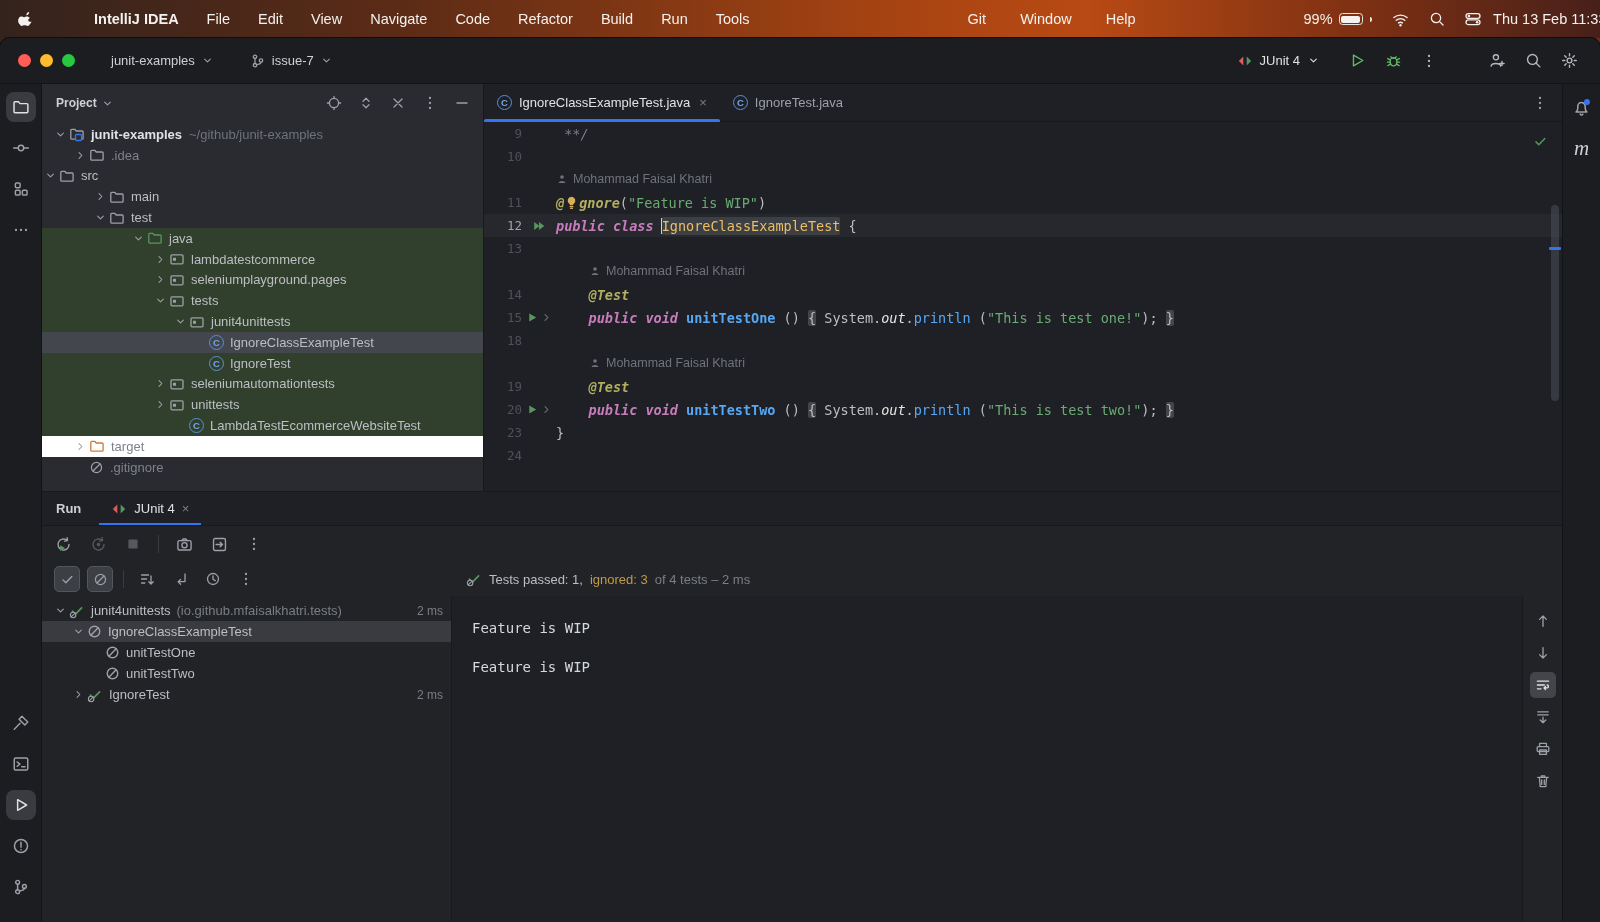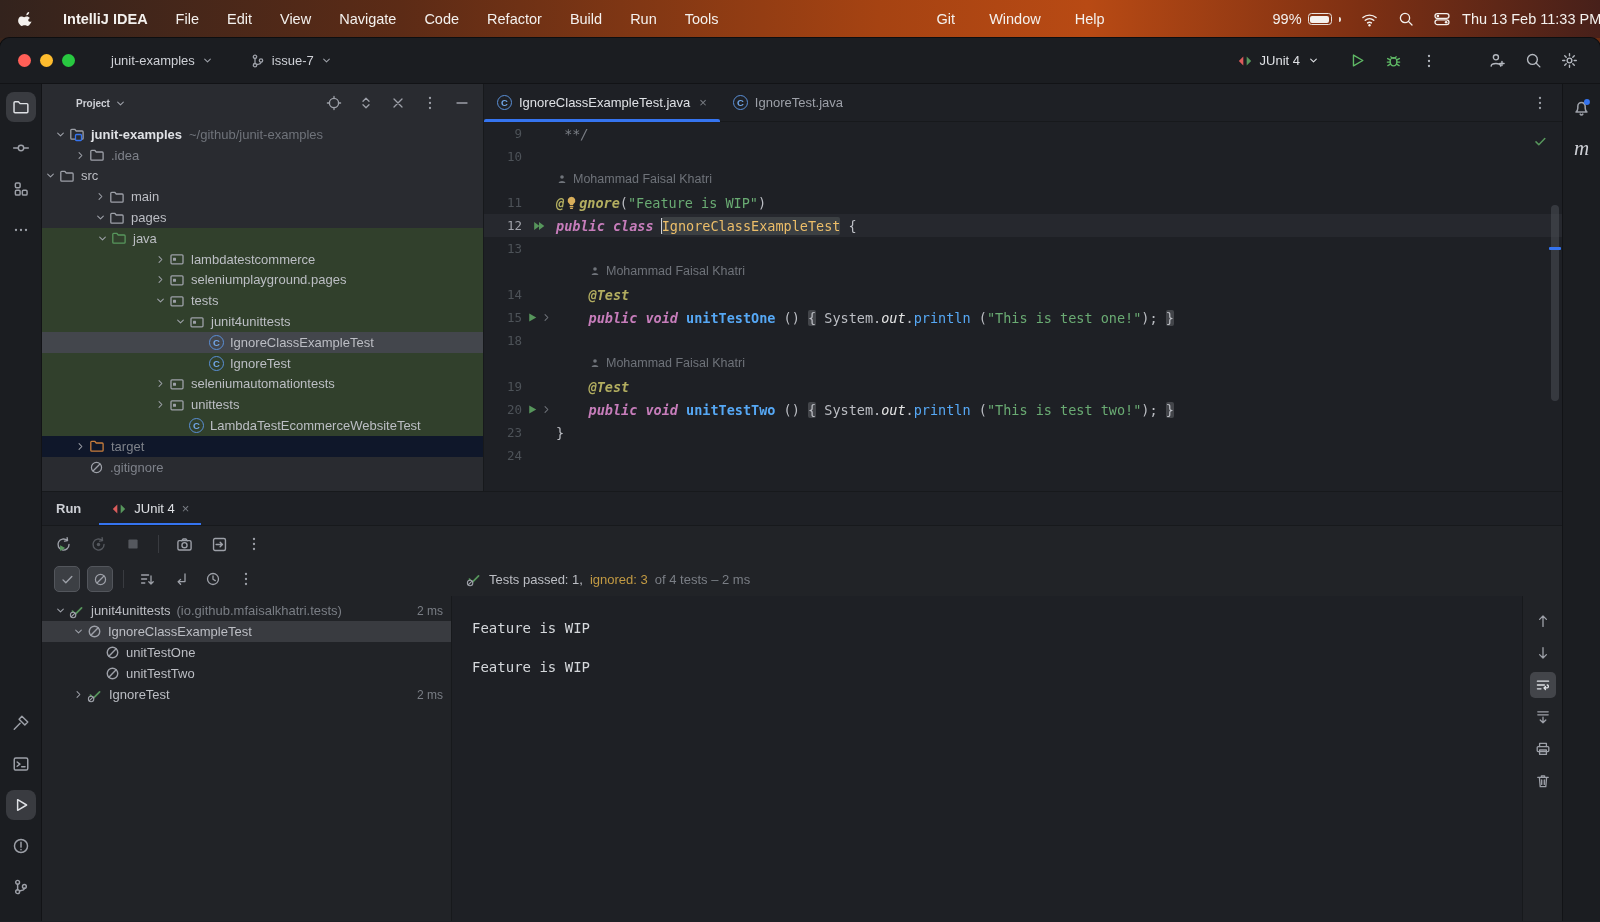--- a/index.html
+++ b/index.html
@@ -5,21 +5,21 @@
   * { margin:0; padding:0; box-sizing:border-box; }
   html,body { width:1600px; height:922px; overflow:hidden; }
   body { font-family:"Liberation Sans","DejaVu Sans",sans-serif; background:linear-gradient(110deg,#38241b,#6e3014 45%,#93390f 70%,#3a1d14); position:relative; }
 
   
   .menubar { position:absolute; top:0; left:0; width:1600px; height:38px;
     background:linear-gradient(90deg,#33231d 0%,#5c2b16 25%,#a64312 55%,#b84a14 68%,#7e3013 85%,#47201a 100%);
     display:flex; align-items:center; color:#f4f1ee; font-size:14.5px; }
   .mb-left { display:flex; align-items:center; gap:28px; margin-left:18px; }
   .mb-item { cursor:default; white-space:nowrap; }
-  .mb-item.app { font-weight:700; }
+  .mb-item.app { font-weight:700;margin-left:31px; }
   .mb-mid { display:flex; align-items:center; gap:34px; margin-left:218px; }
   .mb-status { display:flex; align-items:center; gap:20px; margin-left:168px; }
   .mb-time { margin-left:12px; font-size:14.5px; white-space:nowrap; }
   .batt { display:flex; align-items:center; gap:6px; }
   .batt-body { width:24px; height:12px; border:1.5px solid #e8e3df; border-radius:3.5px; position:relative; }
   .batt-body::after { content:""; position:absolute; inset:1.5px; background:#f4f1ee; border-radius:2px; }
   .batt-nub { width:2.5px; height:5px; background:#e8e3df; border-radius:0 2px 2px 0; margin-left:1px; }
 
   
   .window { position:absolute; top:38px; left:0; width:1600px; height:884px;
@@ -41,31 +41,31 @@
   
   .stripe { width:42px; background:#1b1d21; display:flex; flex-direction:column; align-items:center; flex:none; }
   .stripe-left { border-right:1px solid #121316; padding-top:8px; }
   .st-btn { width:30px; height:30px; border-radius:8px; display:flex; align-items:center; justify-content:center; color:#9da0a8; margin-bottom:11px; }
   .st-btn.selected { background:#393b40; color:#dfe1e5; }
   .st-spacer { flex:1; }
 
   
   .project-panel { width:442px; background:#292b30; border-right:1px solid #17191c; display:flex; flex-direction:column; flex:none; }
   .pp-header { height:38px; display:flex; align-items:center; padding:0 10px 0 14px; }
-  .pp-title { color:#ced0d6; font-size:10px; font-weight:700; display:flex; align-items:center; gap:4px;margin-left:20px; }
+  .pp-title { color:#ced0d6; font-size:12px; font-weight:700; display:flex; align-items:center; gap:4px; }
   .pp-title .ico{ color:#9da0a8; }
   .pp-icons { margin-left:auto; display:flex; align-items:center; gap:10px; color:#9da0a8; }
   .pp-icons .ico { width:22px; height:22px; display:flex; align-items:center; justify-content:center; border-radius:5px; }
   .pp-tree { flex:1; overflow:hidden; padding-top:2px; font-size:13px; color:#bcbec4; }
   .tree-row { height:20.8px; display:flex; align-items:center; white-space:nowrap; }
   .tree-row .chev { width:17px; display:flex; justify-content:center; color:#9da0a8; flex:none; }
   .tree-row .ti { margin-right:6px; display:flex; align-items:center; flex:none; }
   .tree-row.bg-green { background:#31402c; }
   .tree-row.bg-selected { background:#43464c; }
-  .tree-row.bg-excluded { background:#0f172a; }
+  .tree-row.bg-excluded { background:#ffffff; }
   .tree-row .nm.bold { font-weight:700; color:#dfe1e5; }
   .tree-row .nm.dim { color:#7e828a; }
   .tree-row .path { color:#6f737a; margin-left:7px; }
   .cls-icon { width:15px; height:15px; border-radius:50%; border:1.4px solid #5a8fd6; color:#72a7e8; font-size:9.5px; font-weight:700; display:flex; align-items:center; justify-content:center; font-family:"Liberation Sans",sans-serif; }
 
   
   .editor-panel { flex:1; display:flex; flex-direction:column; background:#1e2025; position:relative; min-width:0; }
   .ed-tabs { height:38px; display:flex; align-items:stretch; border-bottom:1px solid #17191c; }
   .ed-tab { display:flex; align-items:center; gap:7px; padding:0 13px; font-size:13px; color:#9da0a8; position:relative; }
   .ed-tab.active { color:#dfe1e5; }
@@ -439,24 +439,24 @@
     <span class="chev">
                   <svg viewBox="0 0 16 16" width="13" height="13" fill="none" stroke="currentColor" stroke-width="1.3" stroke-linecap="round" stroke-linejoin="round">
                     <path d="M4.5 6.2 8 9.7l3.5-3.5"></path>
                   </svg>
                 </span>
     <span class="ti">
                   <svg viewBox="0 0 16 16" width="16" height="16" fill="none" stroke="currentColor" stroke-width="1.3" stroke-linecap="round" stroke-linejoin="round">
                     <path d="M1.8 4.2c0-.5.4-.9.9-.9h3l1.5 1.7h6c.5 0 .9.4.9.9v6.4c0 .5-.4.9-.9.9H2.7c-.5 0-.9-.4-.9-.9z" stroke="#9da0a8"></path>
                   </svg>
                 </span>
-    <span class="nm">pages</span>
-
-  </div>
-              <div class="tree-row bg-green" style="padding-left:52px">
+    <span class="nm">test</span>
+
+  </div>
+              <div class="tree-row bg-green" style="padding-left:88px">
     <span class="chev">
                   <svg viewBox="0 0 16 16" width="13" height="13" fill="none" stroke="currentColor" stroke-width="1.3" stroke-linecap="round" stroke-linejoin="round">
                     <path d="M4.5 6.2 8 9.7l3.5-3.5"></path>
                   </svg>
                 </span>
     <span class="ti">
                   <svg viewBox="0 0 16 16" width="16" height="16" fill="none" stroke="currentColor" stroke-width="1.3" stroke-linecap="round" stroke-linejoin="round">
                     <path d="M1.8 4.2c0-.5.4-.9.9-.9h3l1.5 1.7h6c.5 0 .9.4.9.9v6.4c0 .5-.4.9-.9.9H2.7c-.5 0-.9-.4-.9-.9z" stroke="#57965c"></path>
                   </svg>
                 </span>

